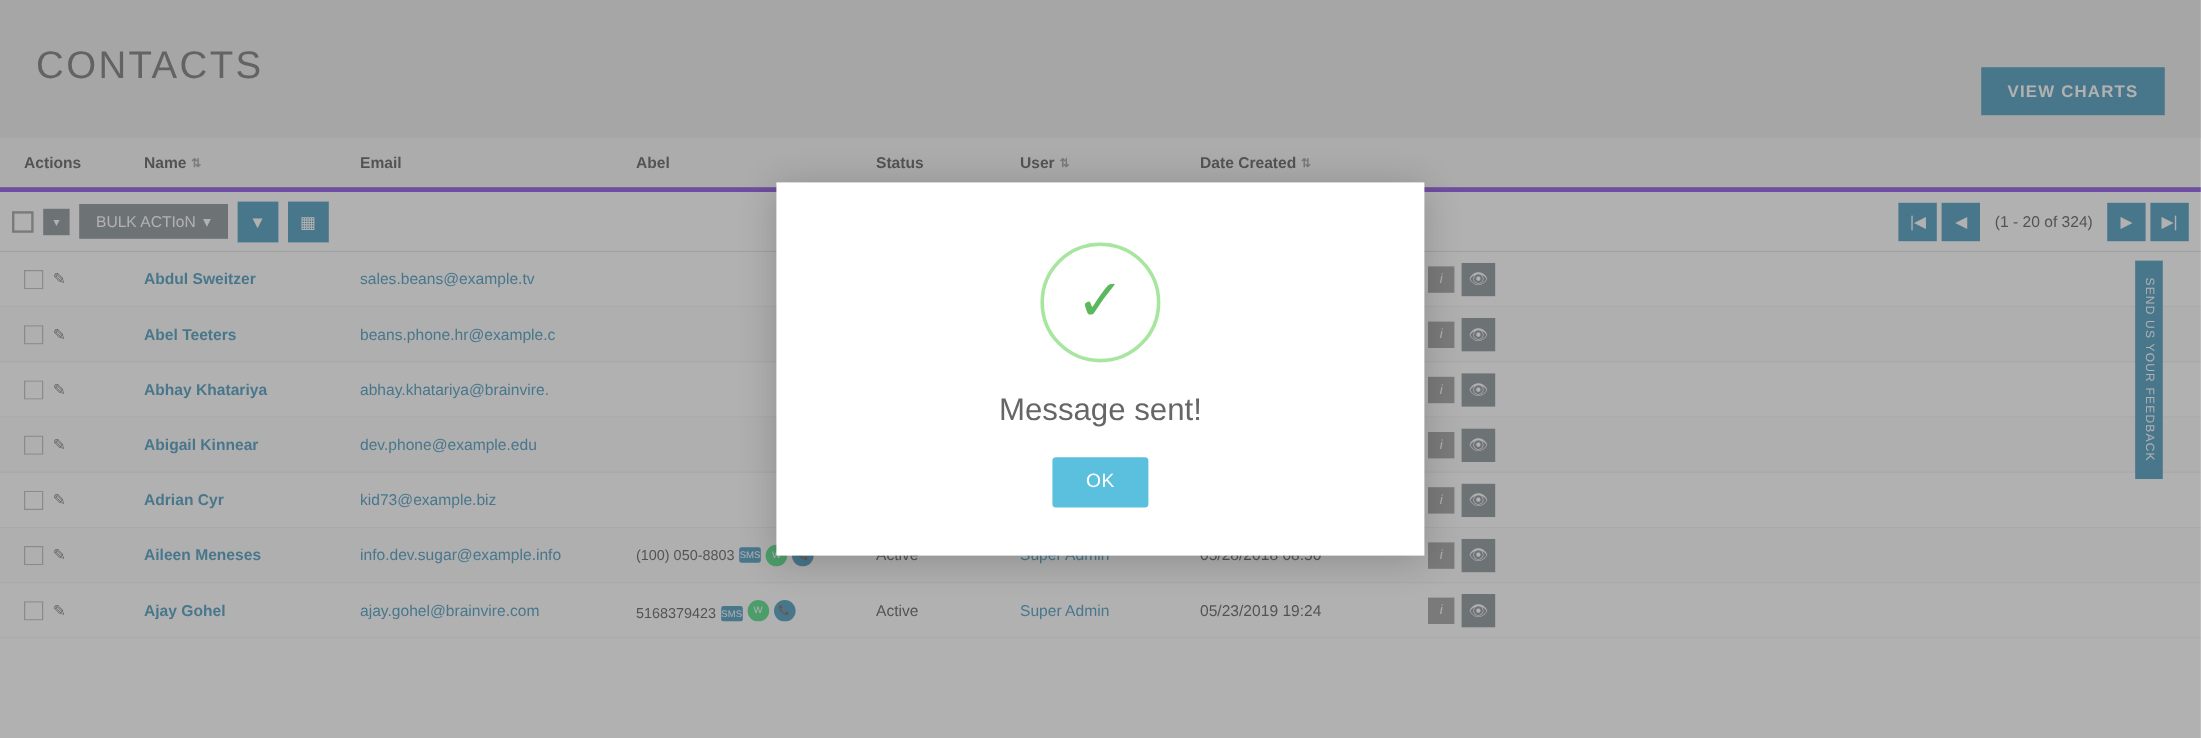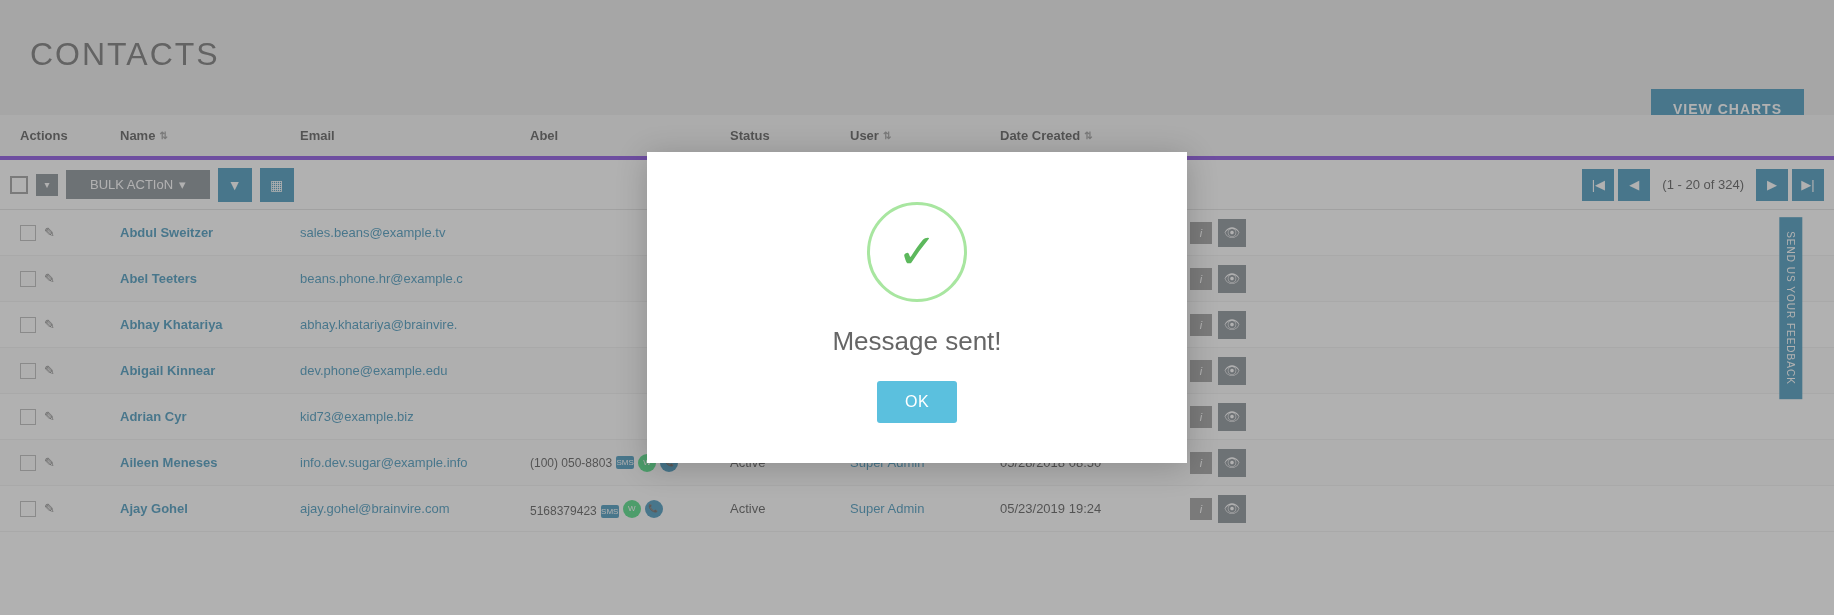--- a/index.html
+++ b/index.html
@@ -24,21 +24,21 @@
     .page-title {
       font-size: 32px;
       font-weight: 300;
       color: #555;
       padding: 36px 30px;
       letter-spacing: 2px;
     }
 
     .view-charts-btn {
       position: absolute;
-      top: 89px;
+      top: 56px;
       right: 30px;
       background: #1a7fad;
       color: #fff;
       border: none;
       padding: 12px 22px;
       font-size: 14px;
       font-weight: bold;
       letter-spacing: 1px;
       cursor: pointer;
     }
@@ -108,21 +108,21 @@
       color: #fff;
       display: flex; align-items: center; justify-content: center;
       font-size: 10px;
       cursor: pointer;
     }
 
     .bulk-action-btn {
       background: #6c757d;
       color: #fff;
       border: none;
-      padding: 7px 24px;
+      padding: 7px 14px;
       font-size: 13px;
       cursor: pointer;
       display: flex;
       align-items: center;
       gap: 6px;
     }
 
     .filter-btn {
       background: #1a7fad;
       color: #fff;

